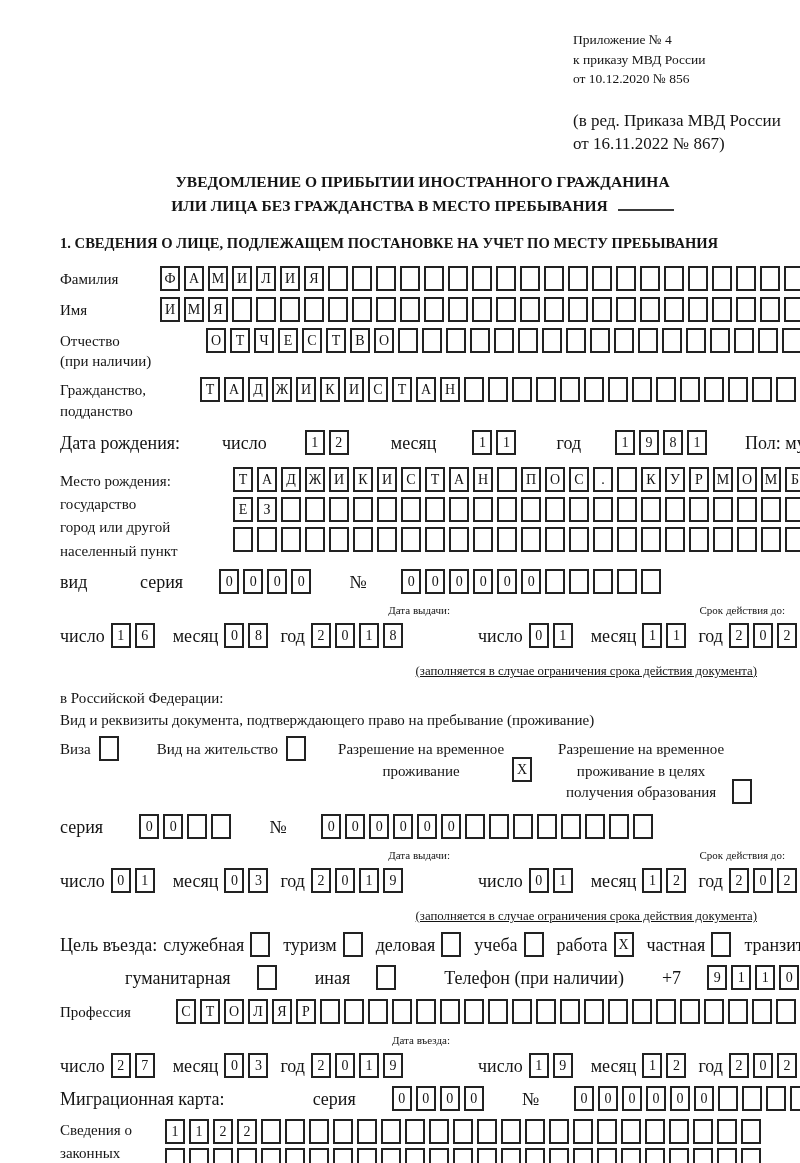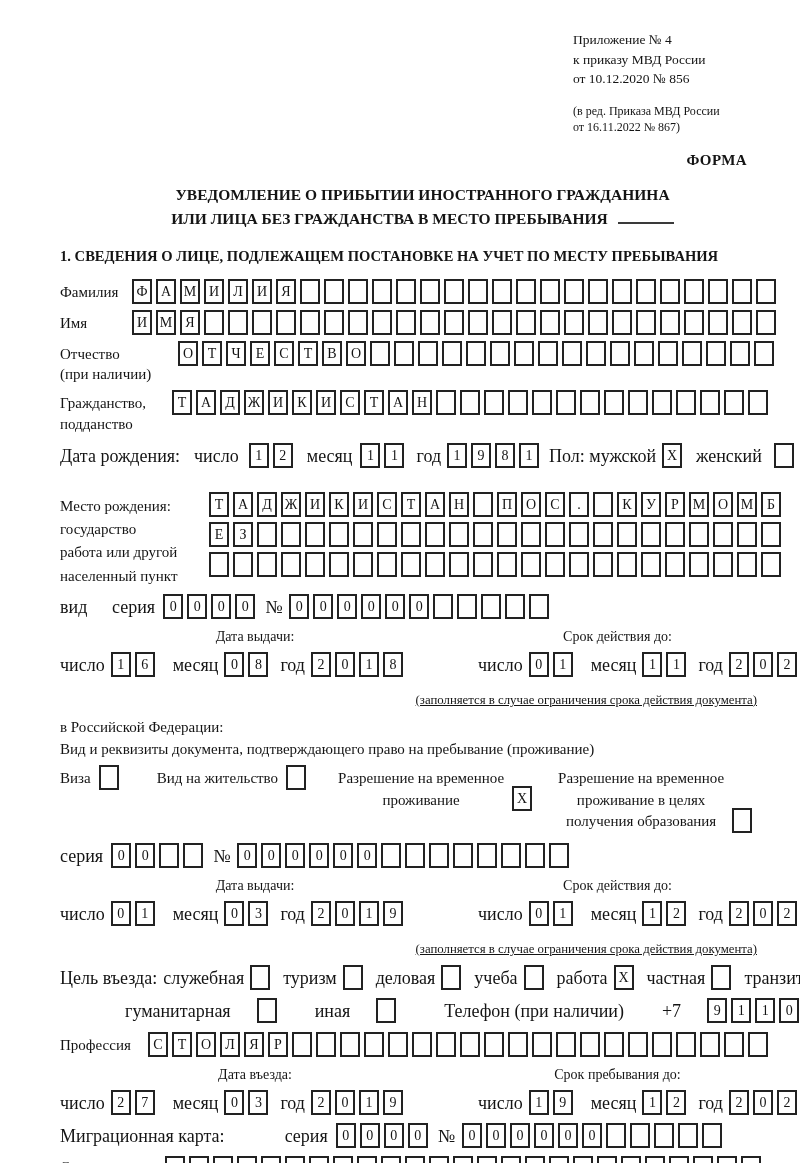--- a/index.html
+++ b/index.html
@@ -3,42 +3,42 @@
 <meta charset="utf-8">
 <style>
   *{box-sizing:border-box;}
   html,body{margin:0;padding:0;}
   body{width:800px;height:1163px;overflow:hidden;background:#ffffff;color:#141414;
        font-family:"Liberation Serif", serif;}
   .page{padding:30px 15px 0 60px;}
 
   
   .appendix{margin-left:auto;width:212px;font-size:13.5px;line-height:1.45;}
-  .appendix-note{margin-top:14px;font-size:12px;line-height:1.4;}
+  .appendix-note{margin-top:20px;font-size:17px;line-height:1.4;}
   .forma{font-weight:bold;text-align:right;margin:16px 38px 0 0;font-size:15px;letter-spacing:.4px;}
 
   
   .title{text-align:center;font-weight:bold;font-size:15.5px;line-height:1.5;margin-top:14px;}
   .blank-line{display:inline-block;width:56px;border-bottom:2px solid #3a3a3a;margin-left:10px;height:14px;}
   .sec-head{font-weight:bold;font-size:14.6px;margin-top:18px;}
 
   
-  .frow{display:flex;align-items:flex-start;margin-top:6px;}
+  .frow{display:flex;align-items:flex-start;margin-top:6px;gap:28px;}
   .flabel{font-size:15px;flex:none;padding-top:3px;line-height:1.35;}
   .w72{width:72px;} .w118{width:118px;} .w112{width:112px;}
   .boxes{white-space:nowrap;flex:none;}
   .cell{display:inline-block;width:20px;height:25px;border:2px solid #222;margin-right:4px;
         text-align:center;font-size:14px;line-height:21px;vertical-align:top;background:#fff;}
   .inline-lbl{font-size:18px;padding-top:3px;flex:none;}
 
   
   .two-col{display:flex;margin-top:4px;}
   .col-l{flex:0 0 390px;}
   .col-r{flex:1;}
-  .date-head{text-align:center;font-size:14px;margin-top:6px;}
+  .date-head{text-align:right;font-size:11px;margin-top:6px;}
   .daterow{display:flex;align-items:flex-start;margin-top:3px;}
   .daterow .inline-lbl{margin-right:6px;}
   .daterow .boxes{margin-right:8px;}
   .note-right{text-align:right;font-size:12.8px;padding-right:28px;margin-top:16px;text-decoration:underline;}
 
   
   .intro{font-size:15px;margin-top:8px;line-height:1.5;}
   .opt-row{display:flex;align-items:flex-start;margin-top:4px;}
   .opt{display:flex;align-items:flex-end;}
   .opt-lbl{font-size:15px;padding-top:3px;text-align:center;line-height:1.45;}
@@ -67,21 +67,20 @@
     <div>
         <div>Приложение № 4</div>
         <div>к приказу МВД России</div>
         <div>от 10.12.2020 № 856</div>
       </div>
     <div class="appendix-note">
         <div>(в ред. Приказа МВД России</div>
         <div>от 16.11.2022 № 867)</div>
       </div>
   </div>
-  <div class="forma">ФОРМА</div>
 
   <div class="title">
     <div>УВЕДОМЛЕНИЕ О ПРИБЫТИИ ИНОСТРАННОГО ГРАЖДАНИНА</div>
     <div><span>ИЛИ ЛИЦА БЕЗ ГРАЖДАНСТВА В МЕСТО ПРЕБЫВАНИЯ</span><span class="blank-line"></span></div>
   </div>
 
   <div class="sec-head">1. СВЕДЕНИЯ О ЛИЦЕ, ПОДЛЕЖАЩЕМ ПОСТАНОВКЕ НА УЧЕТ ПО МЕСТУ ПРЕБЫВАНИЯ</div>
 
   <div class="frow" style="margin-top:14px;">
     <div class="flabel w72">Фамилия</div>
@@ -116,25 +115,25 @@
     <span class="inline-lbl" style="margin-right:8px;">месяц</span>
     <span class="boxes" style="margin-right:8px;"><span class="cell">1</span><span class="cell">1</span></span>
     <span class="inline-lbl" style="margin-right:6px;">год</span>
     <span class="boxes" style="margin-right:6px;"><span class="cell">1</span><span class="cell">9</span><span class="cell">8</span><span class="cell">1</span></span>
     <span class="inline-lbl" style="margin-right:6px;">Пол: мужской</span>
     <span class="boxes" style="margin-right:10px;"><span class="cell">X</span></span>
     <span class="inline-lbl" style="margin-right:12px;">женский</span>
     <span class="boxes"><span class="cell"></span></span>
   </div>
 
-  <div class="frow" style="margin-top:24px;justify-content:space-between;">
+  <div class="frow" style="margin-top:12px;justify-content:space-between;">
     <div class="flabel" style="width:145px;line-height:1.55;">
         <div>Место рождения:</div>
         <div>государство</div>
-        <div>работа или другой</div>
+        <div>город или другой</div>
         <div>населенный пункт</div>
       </div>
     <div>
       <div class="boxes" style="margin-bottom:5px;"><span class="cell">Т</span><span class="cell">А</span><span class="cell">Д</span><span class="cell">Ж</span><span class="cell">И</span><span class="cell">К</span><span class="cell">И</span><span class="cell">С</span><span class="cell">Т</span><span class="cell">А</span><span class="cell">Н</span><span class="cell"></span><span class="cell">П</span><span class="cell">О</span><span class="cell">С</span><span class="cell">.</span><span class="cell"></span><span class="cell">К</span><span class="cell">У</span><span class="cell">Р</span><span class="cell">М</span><span class="cell">О</span><span class="cell">М</span><span class="cell">Б</span></div>
       <div class="boxes" style="margin-bottom:5px;"><span class="cell">Е</span><span class="cell">З</span><span class="cell"></span><span class="cell"></span><span class="cell"></span><span class="cell"></span><span class="cell"></span><span class="cell"></span><span class="cell"></span><span class="cell"></span><span class="cell"></span><span class="cell"></span><span class="cell"></span><span class="cell"></span><span class="cell"></span><span class="cell"></span><span class="cell"></span><span class="cell"></span><span class="cell"></span><span class="cell"></span><span class="cell"></span><span class="cell"></span><span class="cell"></span><span class="cell"></span></div>
       <div class="boxes"><span class="cell"></span><span class="cell"></span><span class="cell"></span><span class="cell"></span><span class="cell"></span><span class="cell"></span><span class="cell"></span><span class="cell"></span><span class="cell"></span><span class="cell"></span><span class="cell"></span><span class="cell"></span><span class="cell"></span><span class="cell"></span><span class="cell"></span><span class="cell"></span><span class="cell"></span><span class="cell"></span><span class="cell"></span><span class="cell"></span><span class="cell"></span><span class="cell"></span><span class="cell"></span><span class="cell"></span></div>
     </div>
   </div>
 
 
@@ -273,23 +272,20 @@
 
   <div class="frow" style="margin-top:9px;">
     <div class="flabel" style="width:88px;">Профессия</div>
     <div class="boxes"><span class="cell">С</span><span class="cell">Т</span><span class="cell">О</span><span class="cell">Л</span><span class="cell">Я</span><span class="cell">Р</span><span class="cell"></span><span class="cell"></span><span class="cell"></span><span class="cell"></span><span class="cell"></span><span class="cell"></span><span class="cell"></span><span class="cell"></span><span class="cell"></span><span class="cell"></span><span class="cell"></span><span class="cell"></span><span class="cell"></span><span class="cell"></span><span class="cell"></span><span class="cell"></span><span class="cell"></span><span class="cell"></span><span class="cell"></span><span class="cell"></span></div>
   </div>
 
   <div class="two-col">
     <div class="col-l">
         <div class="date-head">Дата въезда:</div>
       </div>
-    <div class="col-r">
-        <div class="date-head">Срок пребывания до:</div>
-      </div>
   </div>
   <div class="two-col">
     <div class="col-l daterow">
       <span class="inline-lbl">число</span>
       <span class="boxes"><span class="cell">2</span><span class="cell">7</span></span>
       <span class="inline-lbl" style="margin-left:6px;">месяц</span>
       <span class="boxes"><span class="cell">0</span><span class="cell">3</span></span>
       <span class="inline-lbl">год</span>
       <span class="boxes"><span class="cell">2</span><span class="cell">0</span><span class="cell">1</span><span class="cell">9</span></span>
     </div>

